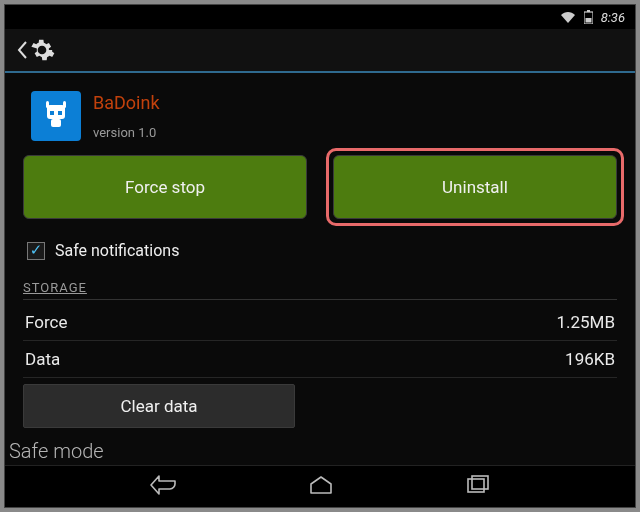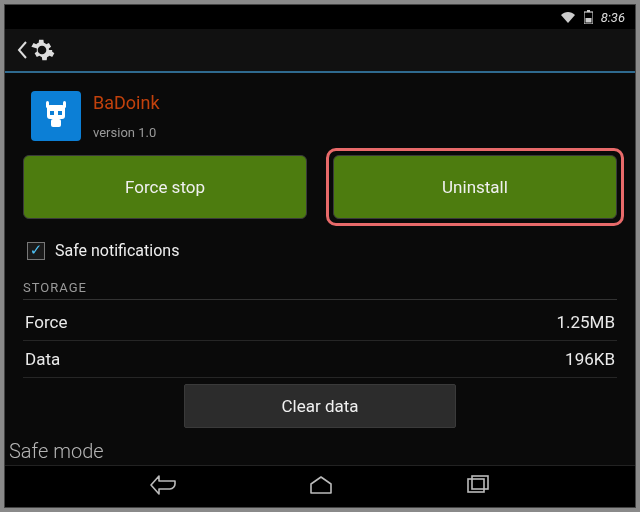--- a/index.html
+++ b/index.html
@@ -135,34 +135,35 @@
       font-size: 16px;
     }
     .section-header {
       color: #9a9a9a;
       font-size: 13px;
       letter-spacing: 1px;
       text-transform: uppercase;
       border-bottom: 1px solid #333;
       padding: 0 0 4px 0;
       margin-bottom: 4px;
+      text-decoration: underline;
     }
     .stat-row {
       display: flex;
       justify-content: space-between;
       align-items: center;
       padding: 8px 2px;
       border-bottom: 1px solid #262626;
       color: #eaeaea;
       font-size: 17px;
     }
     .stat-row:last-of-type { border-bottom: none; }
     .clear-row {
       display: flex;
-      justify-content: center;
+      justify-content: flex-start;
       padding-top: 6px;
     }
     .clear-btn {
       width: 272px;
       height: 44px;
       background: #2c2c2c;
       border: 1px solid #3a3a3a;
       color: #f0f0f0;
       font-size: 17px;
       display: flex;

